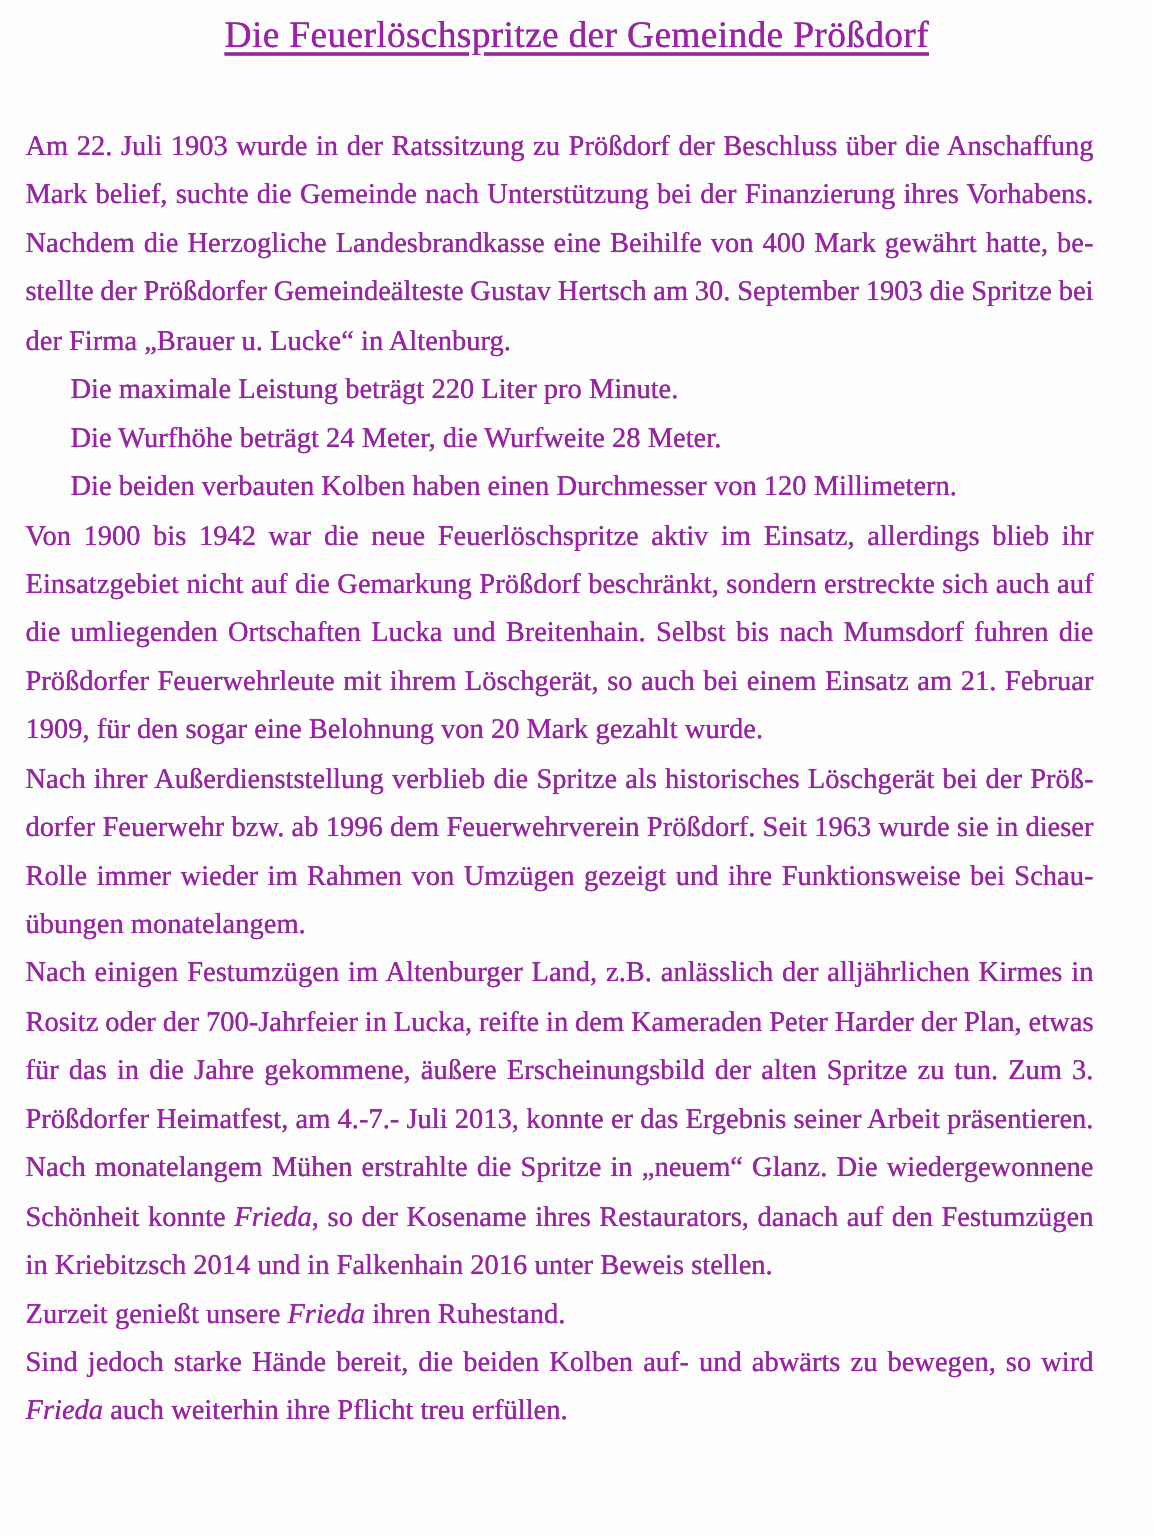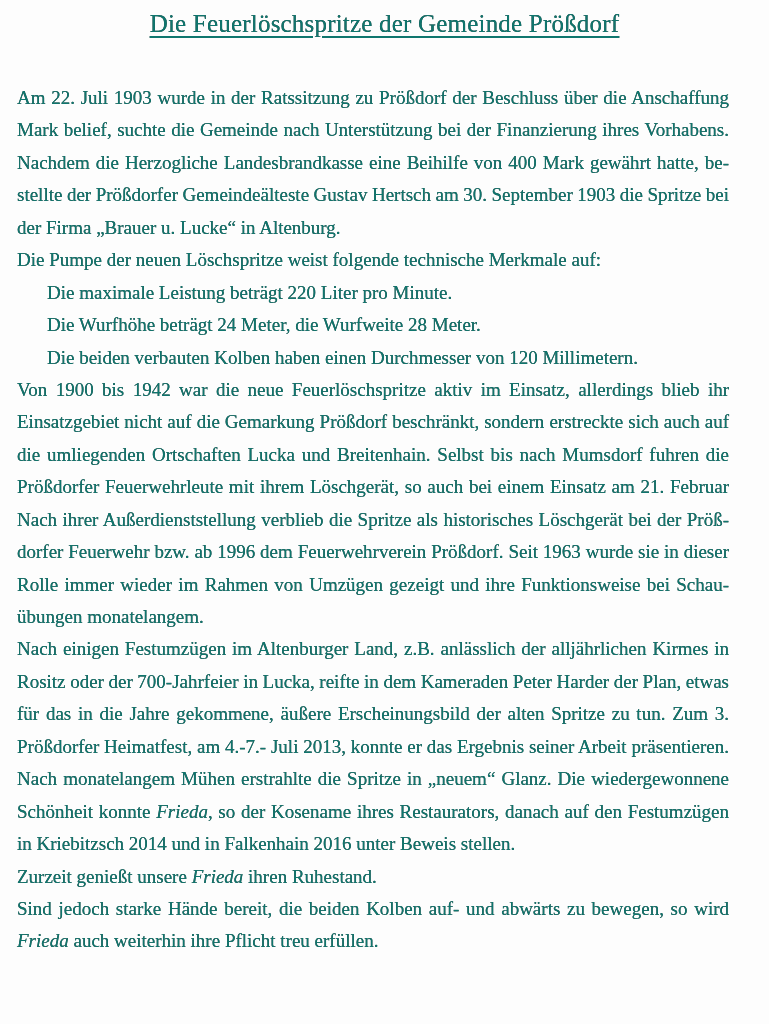--- a/index.html
+++ b/index.html
@@ -40,36 +40,36 @@
     white-space: nowrap;
     overflow: visible;
     text-shadow: 0 0 0.5px rgba(25,25,25,0.85);
   }
   .line.indent { padding-left: 30px; }
   .italic { font-style: italic; }
 </style>
 </head>
 <body>
 
-<div class="page" style="background: rgb(253, 253, 253); color: #0f766e; text-decoration: underline;">
+<div class="page" style="background: rgb(253, 253, 253); color: #a21caf; text-decoration: underline;">
   <h1 class="title">Die Feuerlöschspritze der Gemeinde Prößdorf</h1>
   <div class="content">
       <div class="line justify" style="word-spacing: 0.939732px;"><span class="ln"><span>Am 22. Juli 1903 wurde in der Ratssitzung zu Prößdorf der Beschluss über die Anschaffung</span></span></div>
       <div class="line justify" style="word-spacing: 0.757102px;"><span class="ln"><span>Mark belief, suchte die Gemeinde nach Unterstützung bei der Finanzierung ihres Vorhabens.</span></span></div>
       <div class="line justify" style="word-spacing: 1.22585px;"><span class="ln"><span>Nachdem die Herzogliche Landesbrandkasse eine Beihilfe von 400 Mark gewährt hatte, be-</span></span></div>
       <div class="line justify" style="word-spacing: -0.24349px;"><span class="ln"><span>stellte der Prößdorfer Gemeindeälteste Gustav Hertsch am 30. September 1903 die Spritze bei</span></span></div>
       <div class="line"><span class="ln"><span>der Firma „Brauer u. Lucke“ in Altenburg.</span></span></div>
-      <div class="line"><span class="ln"><span>Die Pumpe der neuen Löschspritze weist folgende technische Merkmale auf:</span></span></div>
       <div class="line indent"><span class="ln"><span>Die maximale Leistung beträgt 220 Liter pro Minute.</span></span></div>
       <div class="line indent"><span class="ln"><span>Die Wurfhöhe beträgt 24 Meter, die Wurfweite 28 Meter.</span></span></div>
       <div class="line indent"><span class="ln"><span>Die beiden verbauten Kolben haben einen Durchmesser von 120 Millimetern.</span></span></div>
       <div class="line justify" style="word-spacing: 3.65264px;"><span class="ln"><span>Von 1900 bis 1942 war die neue Feuerlöschspritze aktiv im Einsatz, allerdings blieb ihr</span></span></div>
       <div class="line justify" style="word-spacing: 0.265625px;"><span class="ln"><span>Einsatzgebiet nicht auf die Gemarkung Prößdorf beschränkt, sondern erstreckte sich auch auf</span></span></div>
       <div class="line justify" style="word-spacing: 2.08239px;"><span class="ln"><span>die umliegenden Ortschaften Lucka und Breitenhain. Selbst bis nach Mumsdorf fuhren die</span></span></div>
       <div class="line justify" style="word-spacing: 0.945312px; text-align: right;"><span class="ln"><span>Prößdorfer Feuerwehrleute mit ihrem Löschgerät, so auch bei einem Einsatz am 21. Februar</span></span></div>
+      <div class="line"><span class="ln"><span>1909, für den sogar eine Belohnung von 20 Mark gezahlt wurde.</span></span></div>
       <div class="line justify" style="word-spacing: 0.691761px;"><span class="ln"><span>Nach ihrer Außerdienststellung verblieb die Spritze als historisches Löschgerät bei der Pröß-</span></span></div>
       <div class="line justify" style="word-spacing: 0.112981px;"><span class="ln"><span>dorfer Feuerwehr bzw. ab 1996 dem Feuerwehrverein Prößdorf. Seit 1963 wurde sie in dieser</span></span></div>
       <div class="line justify" style="word-spacing: 1.55469px;"><span class="ln"><span>Rolle immer wieder im Rahmen von Umzügen gezeigt und ihre Funktionsweise bei Schau-</span></span></div>
       <div class="line"><span class="ln"><span>übungen monatelangem.</span></span></div>
       <div class="line justify" style="word-spacing: 1.15483px;"><span class="ln"><span>Nach einigen Festumzügen im Altenburger Land, z.B. anlässlich der alljährlichen Kirmes in</span></span></div>
       <div class="line justify" style="word-spacing: -0.166295px;"><span class="ln"><span>Rositz oder der 700-Jahrfeier in Lucka, reifte in dem Kameraden Peter Harder der Plan, etwas</span></span></div>
       <div class="line justify" style="word-spacing: 1.97656px;"><span class="ln"><span>für das in die Jahre gekommene, äußere Erscheinungsbild der alten Spritze zu tun. Zum 3.</span></span></div>
       <div class="line justify" style="word-spacing: 0.046875px;"><span class="ln"><span>Prößdorfer Heimatfest, am 4.-7.- Juli 2013, konnte er das Ergebnis seiner Arbeit präsentieren.</span></span></div>
       <div class="line justify" style="word-spacing: 1.33125px;"><span class="ln"><span>Nach monatelangem Mühen erstrahlte die Spritze in „neuem“ Glanz. Die wiedergewonnene</span></span></div>
       <div class="line justify" style="word-spacing: 0.977273px;"><span class="ln"><span>Schönheit konnte </span><span class="italic">Frieda</span><span>, so der Kosename ihres Restaurators, danach auf den Festumzügen</span></span></div>

